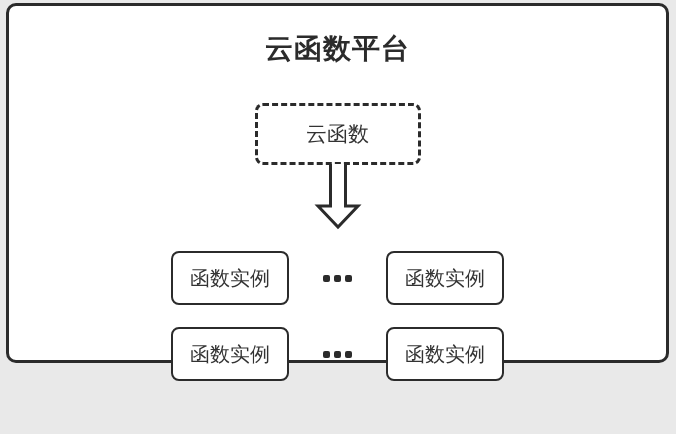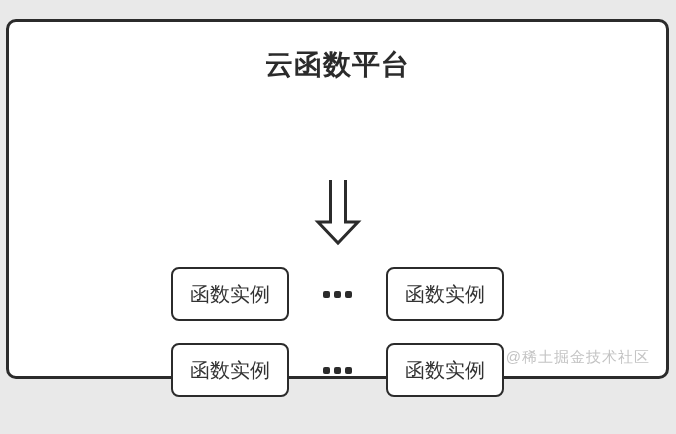--- a/index.html
+++ b/index.html
@@ -9,21 +9,20 @@
     background: #e9e9e9;
     overflow: hidden;
   }
   .card {
     position: absolute;
     left: 6px; top: 3px;
     width: 663px; height: 360px;
     background: #ffffff;
     border: 3px solid #2b2b2b;
     border-radius: 10px;
-    margin-top: 16px;
   }
   .diagram {
     position: relative;
     width: 100%; height: 100%;
   }
   .title {
     position: absolute;
     top: 24px; left: 0;
     width: 100%;
     text-align: center;
@@ -93,20 +92,23 @@
   }
 </style>
 </head>
 <body>
 
 <div class="card">
   <div class="diagram">
 
     <div class="title">云函数平台</div>
 
+    <div class="source-box">
+      <span>云函数</span>
+    </div>
 
     <svg class="down-arrow" viewBox="0 0 50 66">
       <path d="M17.5,0 L17.5,42 L5,42 L25,63 L45,42 L32.5,42 L32.5,0" fill="#ffffff" stroke="#2b2b2b" stroke-width="3" stroke-linejoin="miter"></path>
     </svg>
 
     <div class="inst-row row-0">
       <div class="inst-box">
         <span>函数实例</span>
       </div>
       <div class="ellipsis">
@@ -126,16 +128,15 @@
       <div class="ellipsis">
         <span class="dot"></span>
         <span class="dot"></span>
         <span class="dot"></span>
       </div>
       <div class="inst-box">
         <span>函数实例</span>
       </div>
     </div>
 
-    <div class="watermark">@稀土掘金技术社区</div>
 
   </div>
 </div>
 
 </body></html>

